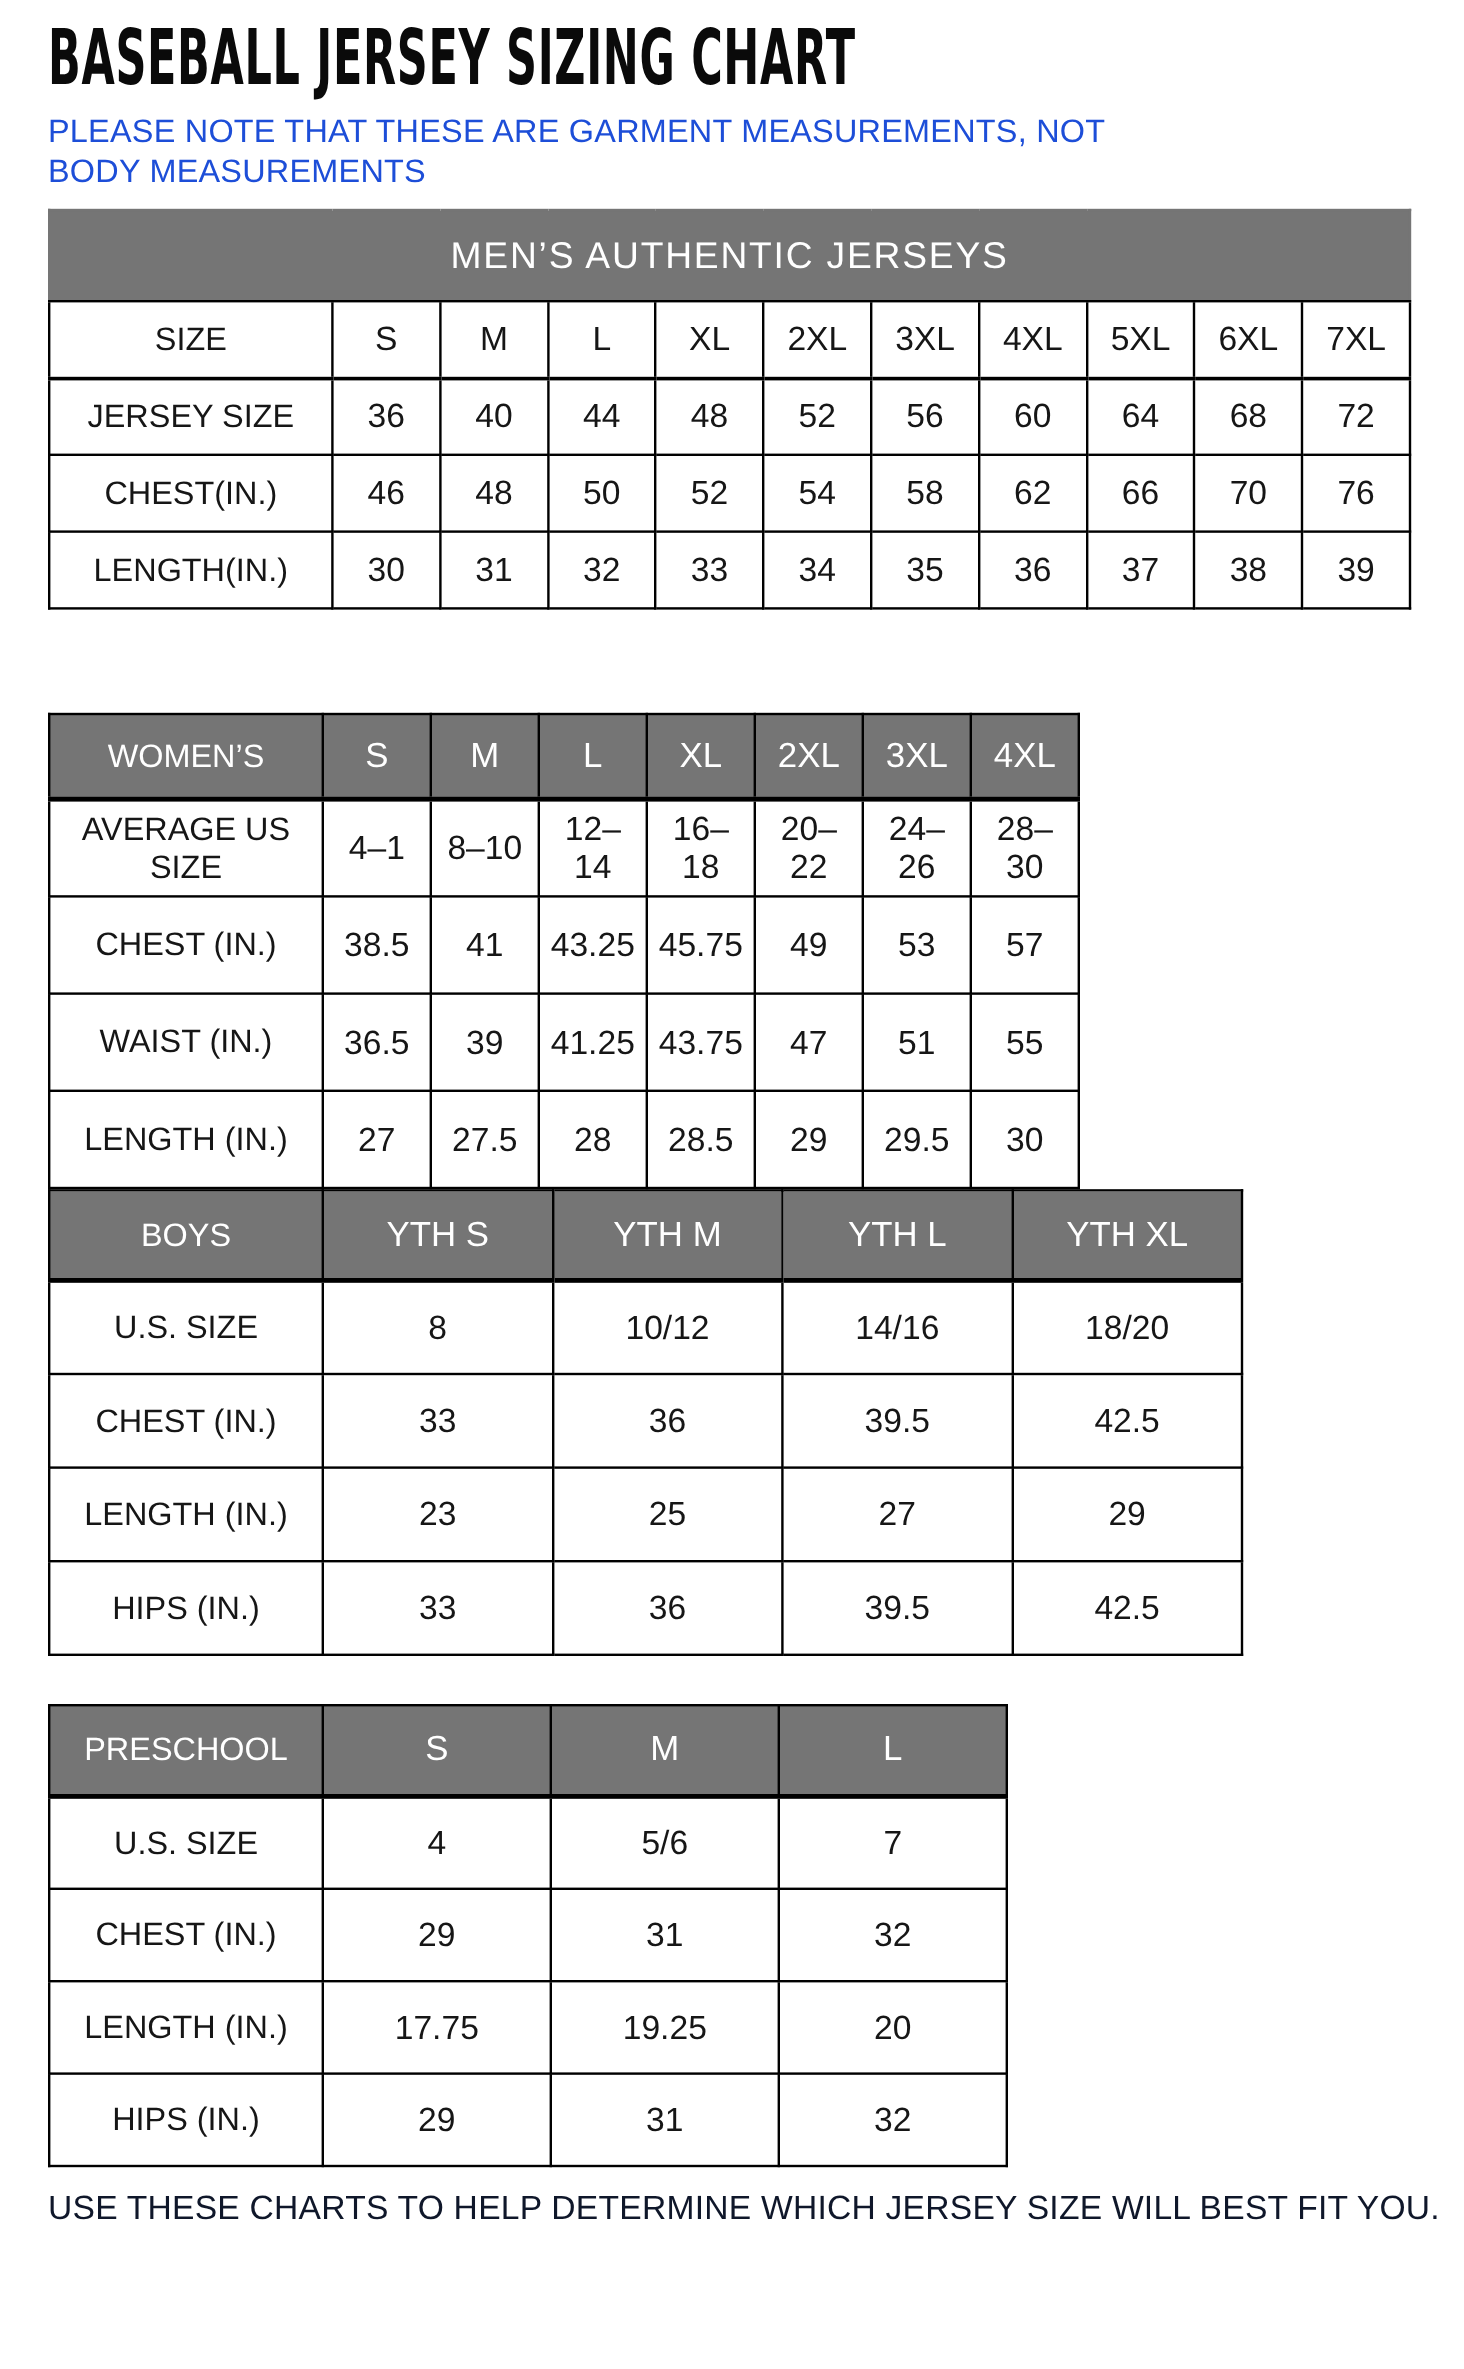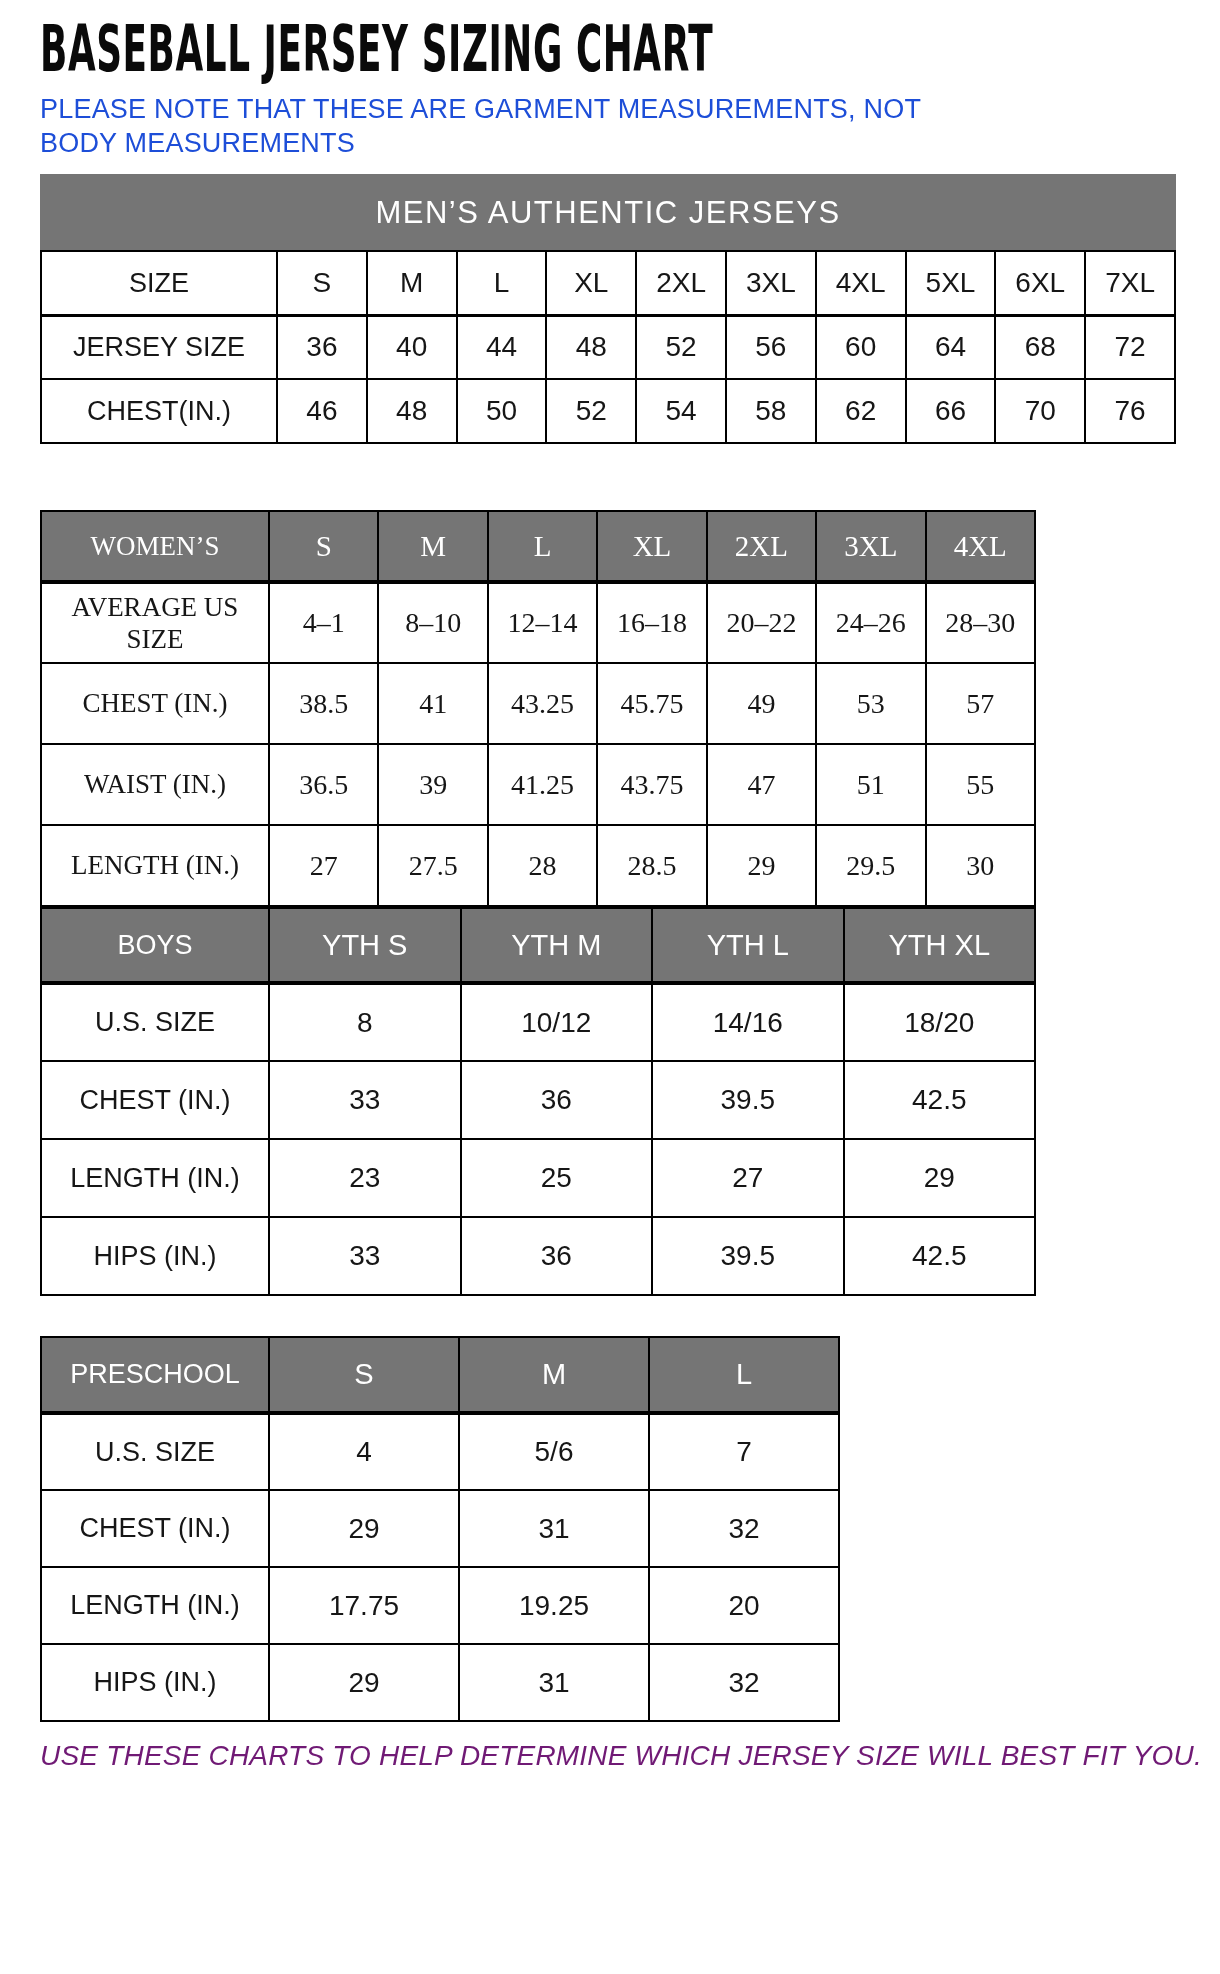--- a/index.html
+++ b/index.html
@@ -64,42 +64,41 @@
     color: #ffffff;
     font-size: 29px;
     border-bottom-width: 4px;
   }
   tr.colhead-row td { border-bottom-width: 3px; }
 
   .t-mens { width: 1136px; margin-top: 14px; }
   .t-mens col.label-col { width: 236px; }
   .t-mens td { height: 64px; }
 
-  .t-womens { width: 996px; margin-top: 66px; font-family: Liberation Serif, serif; }
+  .t-womens { width: 860px; margin-top: 86px; }
   .t-womens col.label-col { width: 228px; }
   .t-womens td { height: 81px; }
   .t-womens tr.gray-row td { height: 71px; }
 
   .t-boys { width: 996px; }
   .t-boys col.label-col { width: 228px; }
   .t-boys td { height: 78px; }
   .t-boys tr.gray-row td { height: 75px; }
 
   .t-preschool { width: 800px; margin-top: 40px; }
   .t-preschool col.label-col { width: 228px; }
   .t-preschool td { height: 77px; }
   .t-preschool tr.gray-row td { height: 76px; }
 
   .footer-note {
     margin: 18px 0 8px 0;
-    color: #701a75;
+    color: #0f172a;
     font-size: 28px;
     letter-spacing: 0.2px;
     white-space: nowrap;
-    font-style: italic;
   }
 </style>
 </head>
 <body>
 
 <div class="page">
 
   <h1 class="title"><span class="title-inner">BASEBALL JERSEY SIZING CHART</span></h1>
 
   <p class="note">PLEASE NOTE THAT THESE ARE GARMENT MEASUREMENTS, NOT BODY MEASUREMENTS</p>
@@ -154,20 +153,33 @@
           <td>48</td>
           <td>50</td>
           <td>52</td>
           <td>54</td>
           <td>58</td>
           <td>62</td>
           <td>66</td>
           <td>70</td>
           <td>76</td>
         </tr>
+        <tr>
+          <td class="label-cell">LENGTH(IN.)</td>
+          <td>30</td>
+          <td>31</td>
+          <td>32</td>
+          <td>33</td>
+          <td>34</td>
+          <td>35</td>
+          <td>36</td>
+          <td>37</td>
+          <td>38</td>
+          <td>39</td>
+        </tr>
       </tbody>
     </table>
 
   <table class="size-table t-womens">
       <colgroup>
         <col class="label-col">
         <col>
         <col>
         <col>
         <col>

